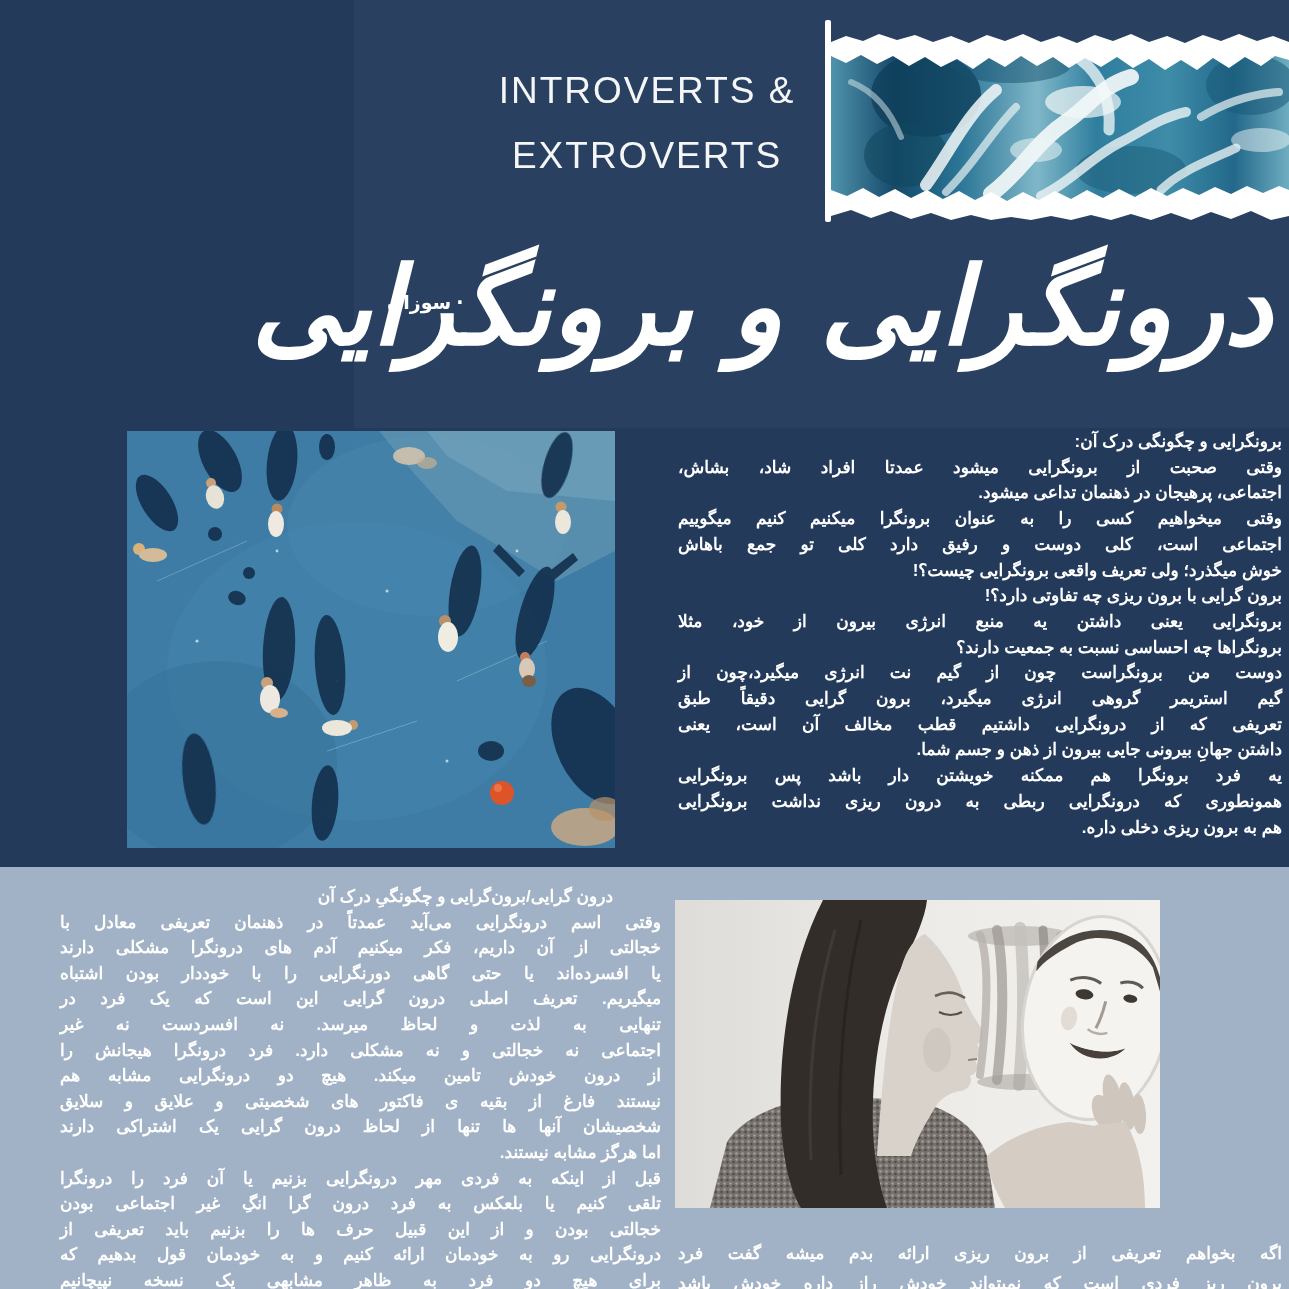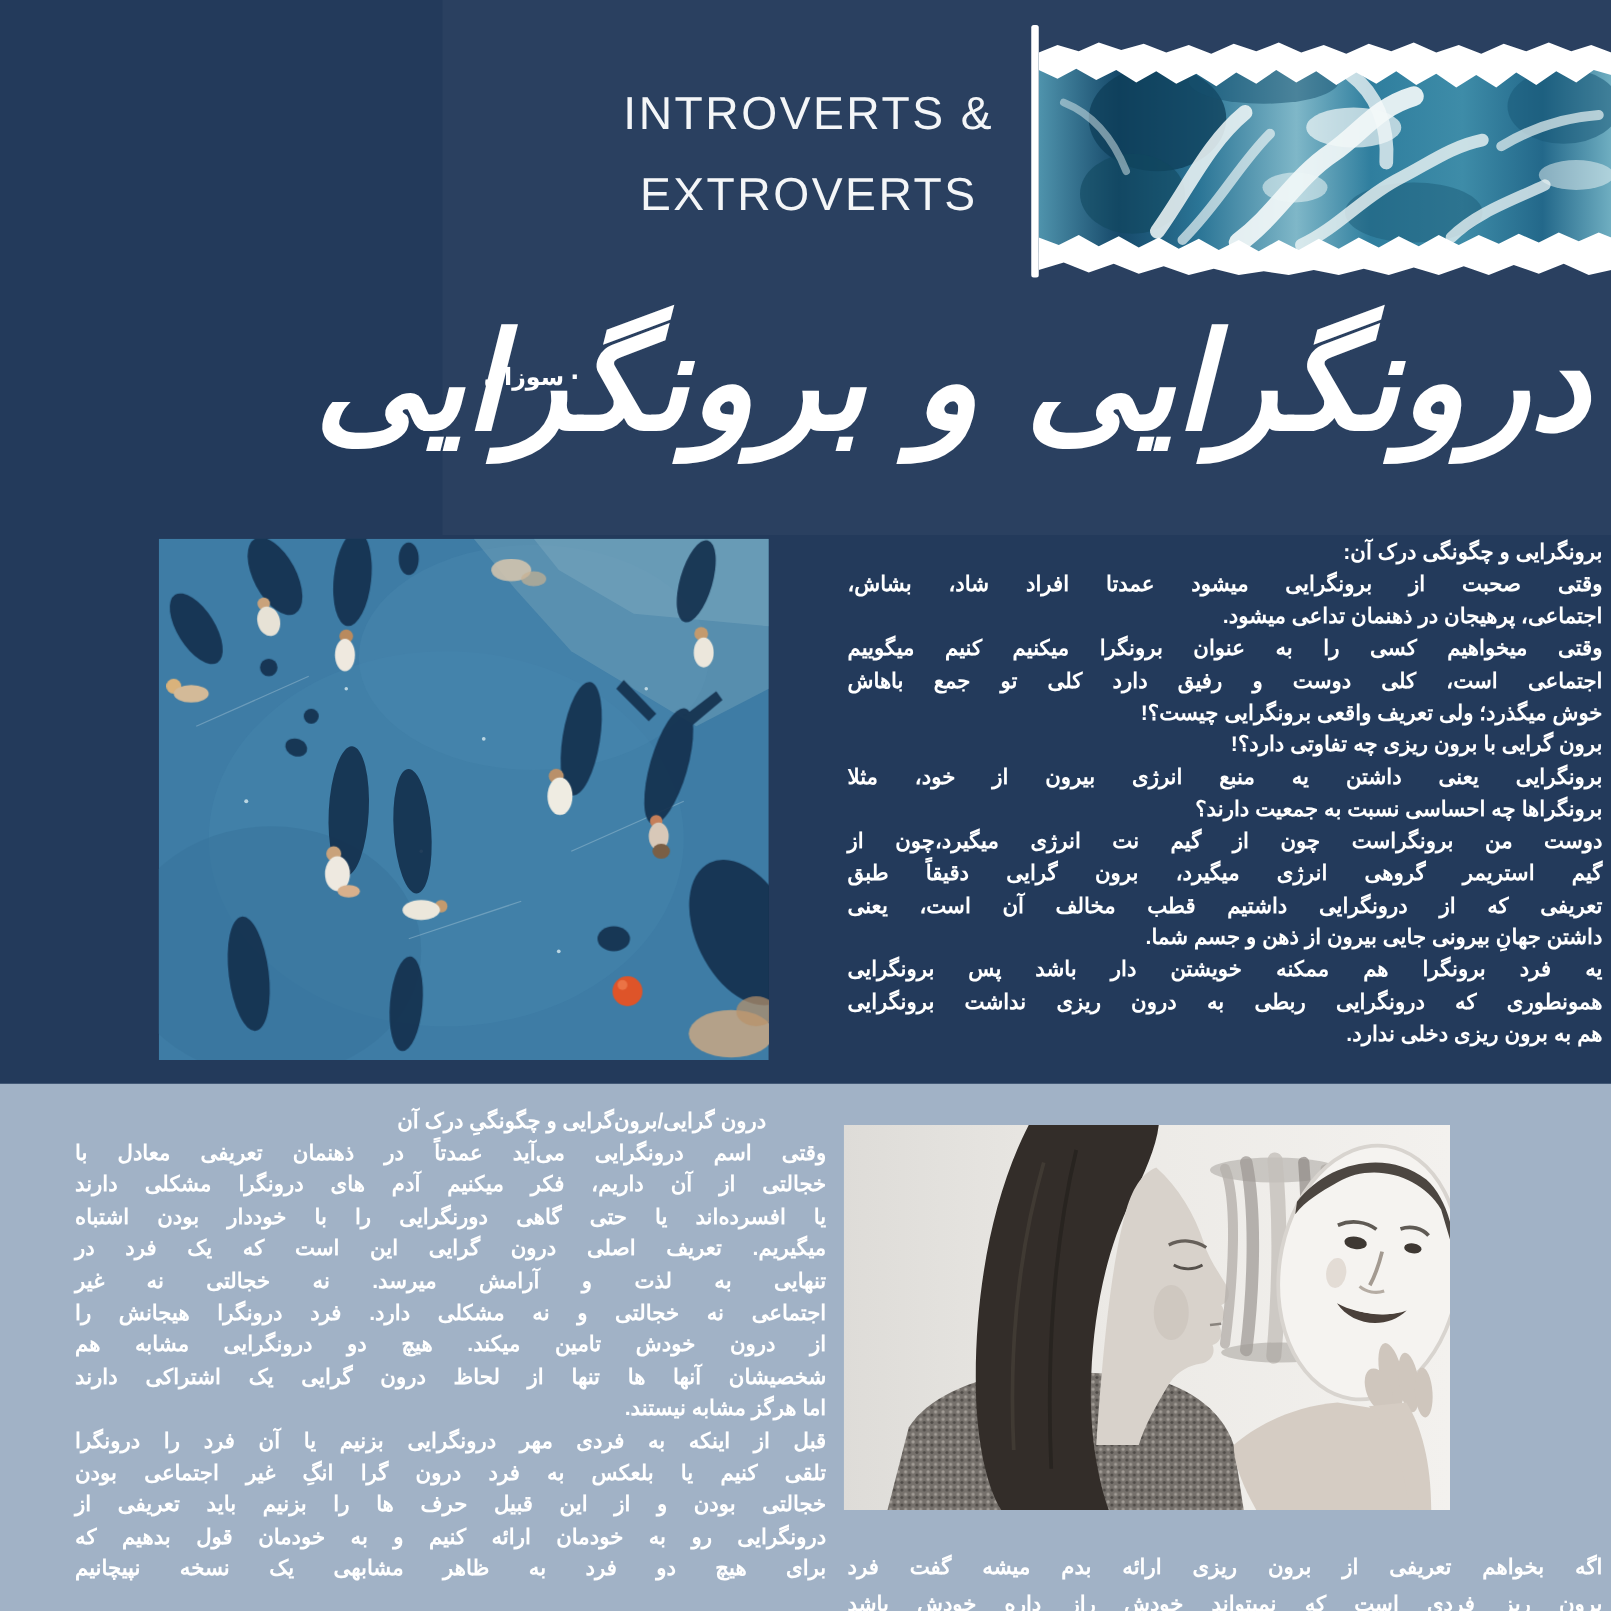--- a/index.html
+++ b/index.html
@@ -197,32 +197,33 @@
       <div class="ln ln-r">خوش میگذرد؛ ولی تعریف واقعی برونگرایی چیست؟!</div>
       <div class="ln ln-r">برون گرایی با برون ریزی چه تفاوتی دارد؟!</div>
       <div class="ln ln-j">برونگرایی یعنی داشتن یه منبع انرژی بیرون از خود، مثلا</div>
       <div class="ln ln-r">برونگراها چه احساسی نسبت به جمعیت دارند؟</div>
       <div class="ln ln-j">دوست من برونگراست چون از گیم نت انرژی میگیرد،چون از</div>
       <div class="ln ln-j">گیم استریمر گروهی انرژی میگیرد، برون گرایی دقیقاً طبق</div>
       <div class="ln ln-j">تعریفی که از درونگرایی داشتیم قطب مخالف آن است، یعنی</div>
       <div class="ln ln-r">داشتن جهانِ بیرونی جایی بیرون از ذهن و جسم شما.</div>
       <div class="ln ln-j">یه فرد برونگرا هم ممکنه خویشتن دار باشد پس برونگرایی</div>
       <div class="ln ln-j">همونطوری که درونگرایی ربطی به درون ریزی نداشت برونگرایی</div>
-      <div class="ln ln-r">هم به برون ریزی دخلی ندارد.</div>
+      <div class="ln ln-r">هم به برون ریزی دخلی داره.</div>
     </div>
 
   <div class="col col-left">
       <div class="ln ln-r ln-inset">درون گرایی/برون‌گرایی و چگونگیِ درک آن</div>
       <div class="ln ln-j">وقتی اسم درونگرایی می‌آید عمدتاً در ذهنمان تعریفی معادل با</div>
       <div class="ln ln-j">خجالتی از آن داریم، فکر میکنیم آدم های درونگرا مشکلی دارند</div>
       <div class="ln ln-j">یا افسرده‌اند یا حتی گاهی دورنگرایی را با خوددار بودن اشتباه</div>
       <div class="ln ln-j">میگیریم. تعریف اصلی درون گرایی این است که یک فرد در</div>
-      <div class="ln ln-j">تنهایی به لذت و آرامش میرسد. نه خجالتی نه غیر</div>
+      <div class="ln ln-j">تنهایی به لذت و لحاظ میرسد. نه افسردست نه غیر</div>
       <div class="ln ln-j">اجتماعی نه خجالتی و نه مشکلی دارد. فرد درونگرا هیجانش را</div>
       <div class="ln ln-j">از درون خودش تامین میکند. هیچ دو درونگرایی مشابه هم</div>
+      <div class="ln ln-j">نیستند فارغ از بقیه ی فاکتور های شخصیتی و علایق و سلایق</div>
       <div class="ln ln-j">شخصیشان آنها ها تنها از لحاظ درون گرایی یک اشتراکی دارند</div>
       <div class="ln ln-r">اما هرگز مشابه نیستند.</div>
       <div class="ln ln-j">قبل از اینکه به فردی مهر درونگرایی بزنیم یا آن فرد را درونگرا</div>
       <div class="ln ln-j">تلقی کنیم یا بلعکس به فرد درون گرا انگِ غیر اجتماعی بودن</div>
       <div class="ln ln-j">خجالتی بودن و از این قبیل حرف ها را بزنیم باید تعریفی از</div>
       <div class="ln ln-j">درونگرایی رو به خودمان ارائه کنیم و به خودمان قول بدهیم که</div>
       <div class="ln ln-j">برای هیچ دو فرد به ظاهر مشابهی یک نسخه نپیچانیم</div>
     </div>
 
   <div class="mirror">

